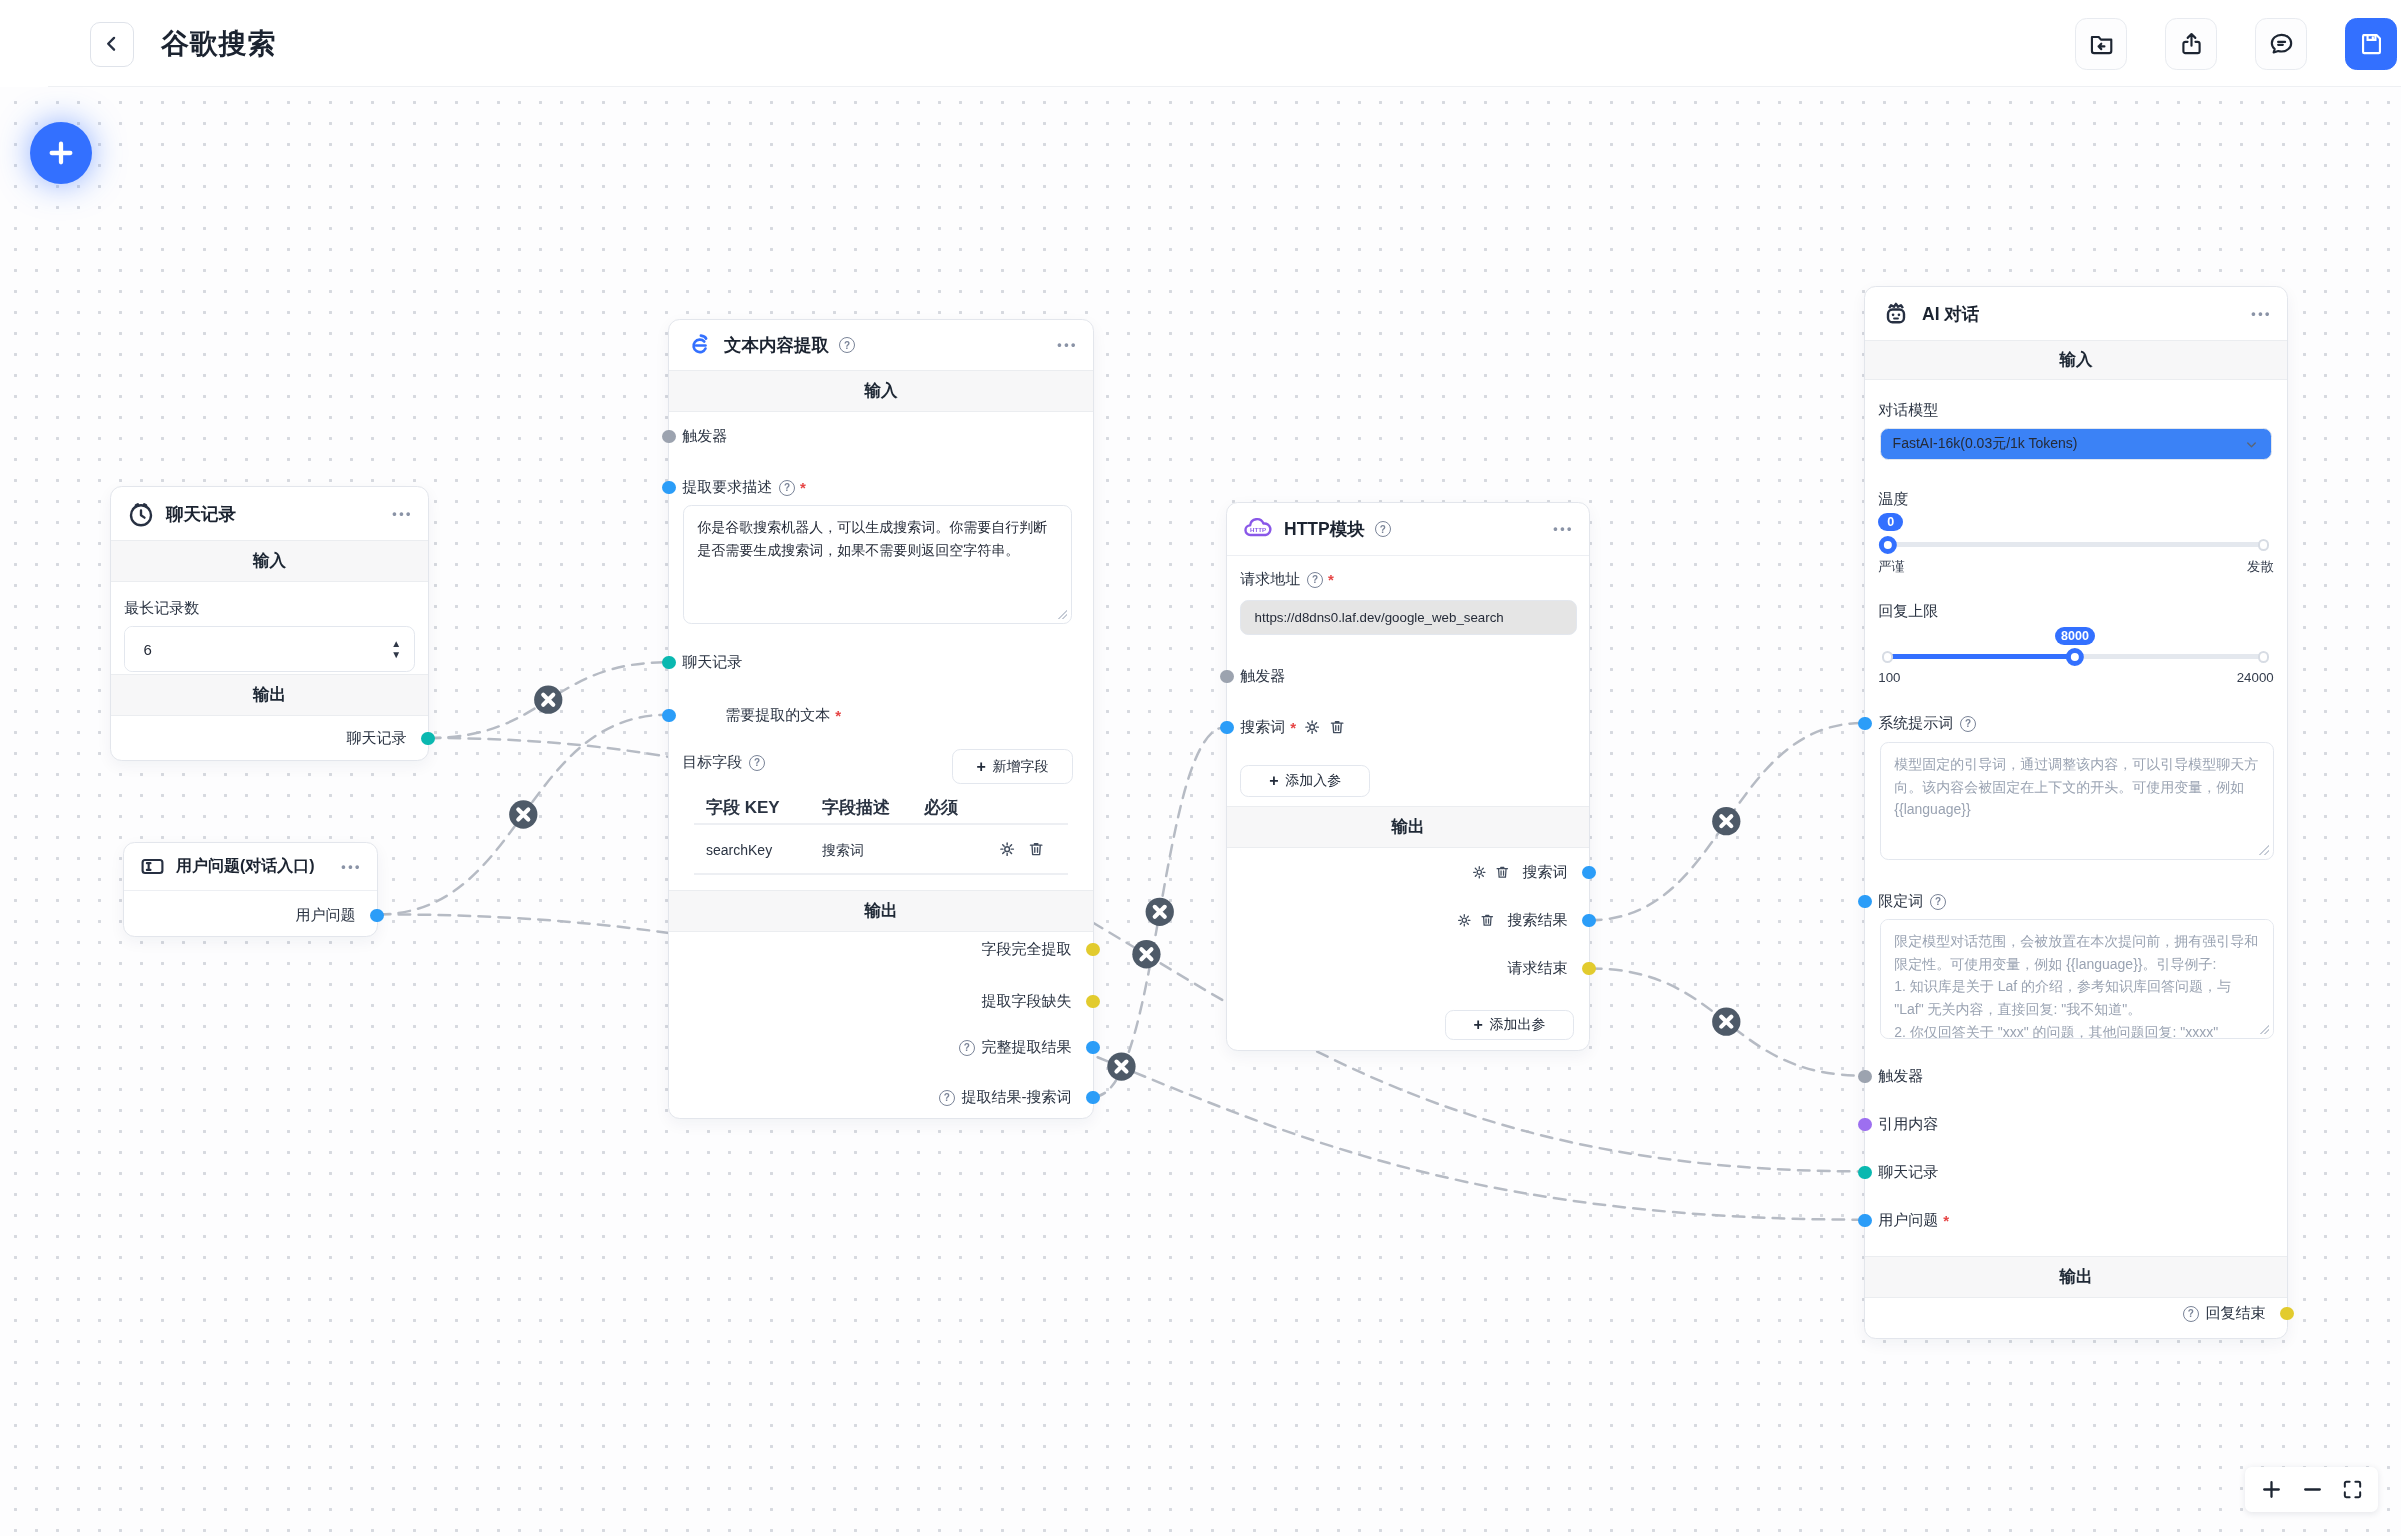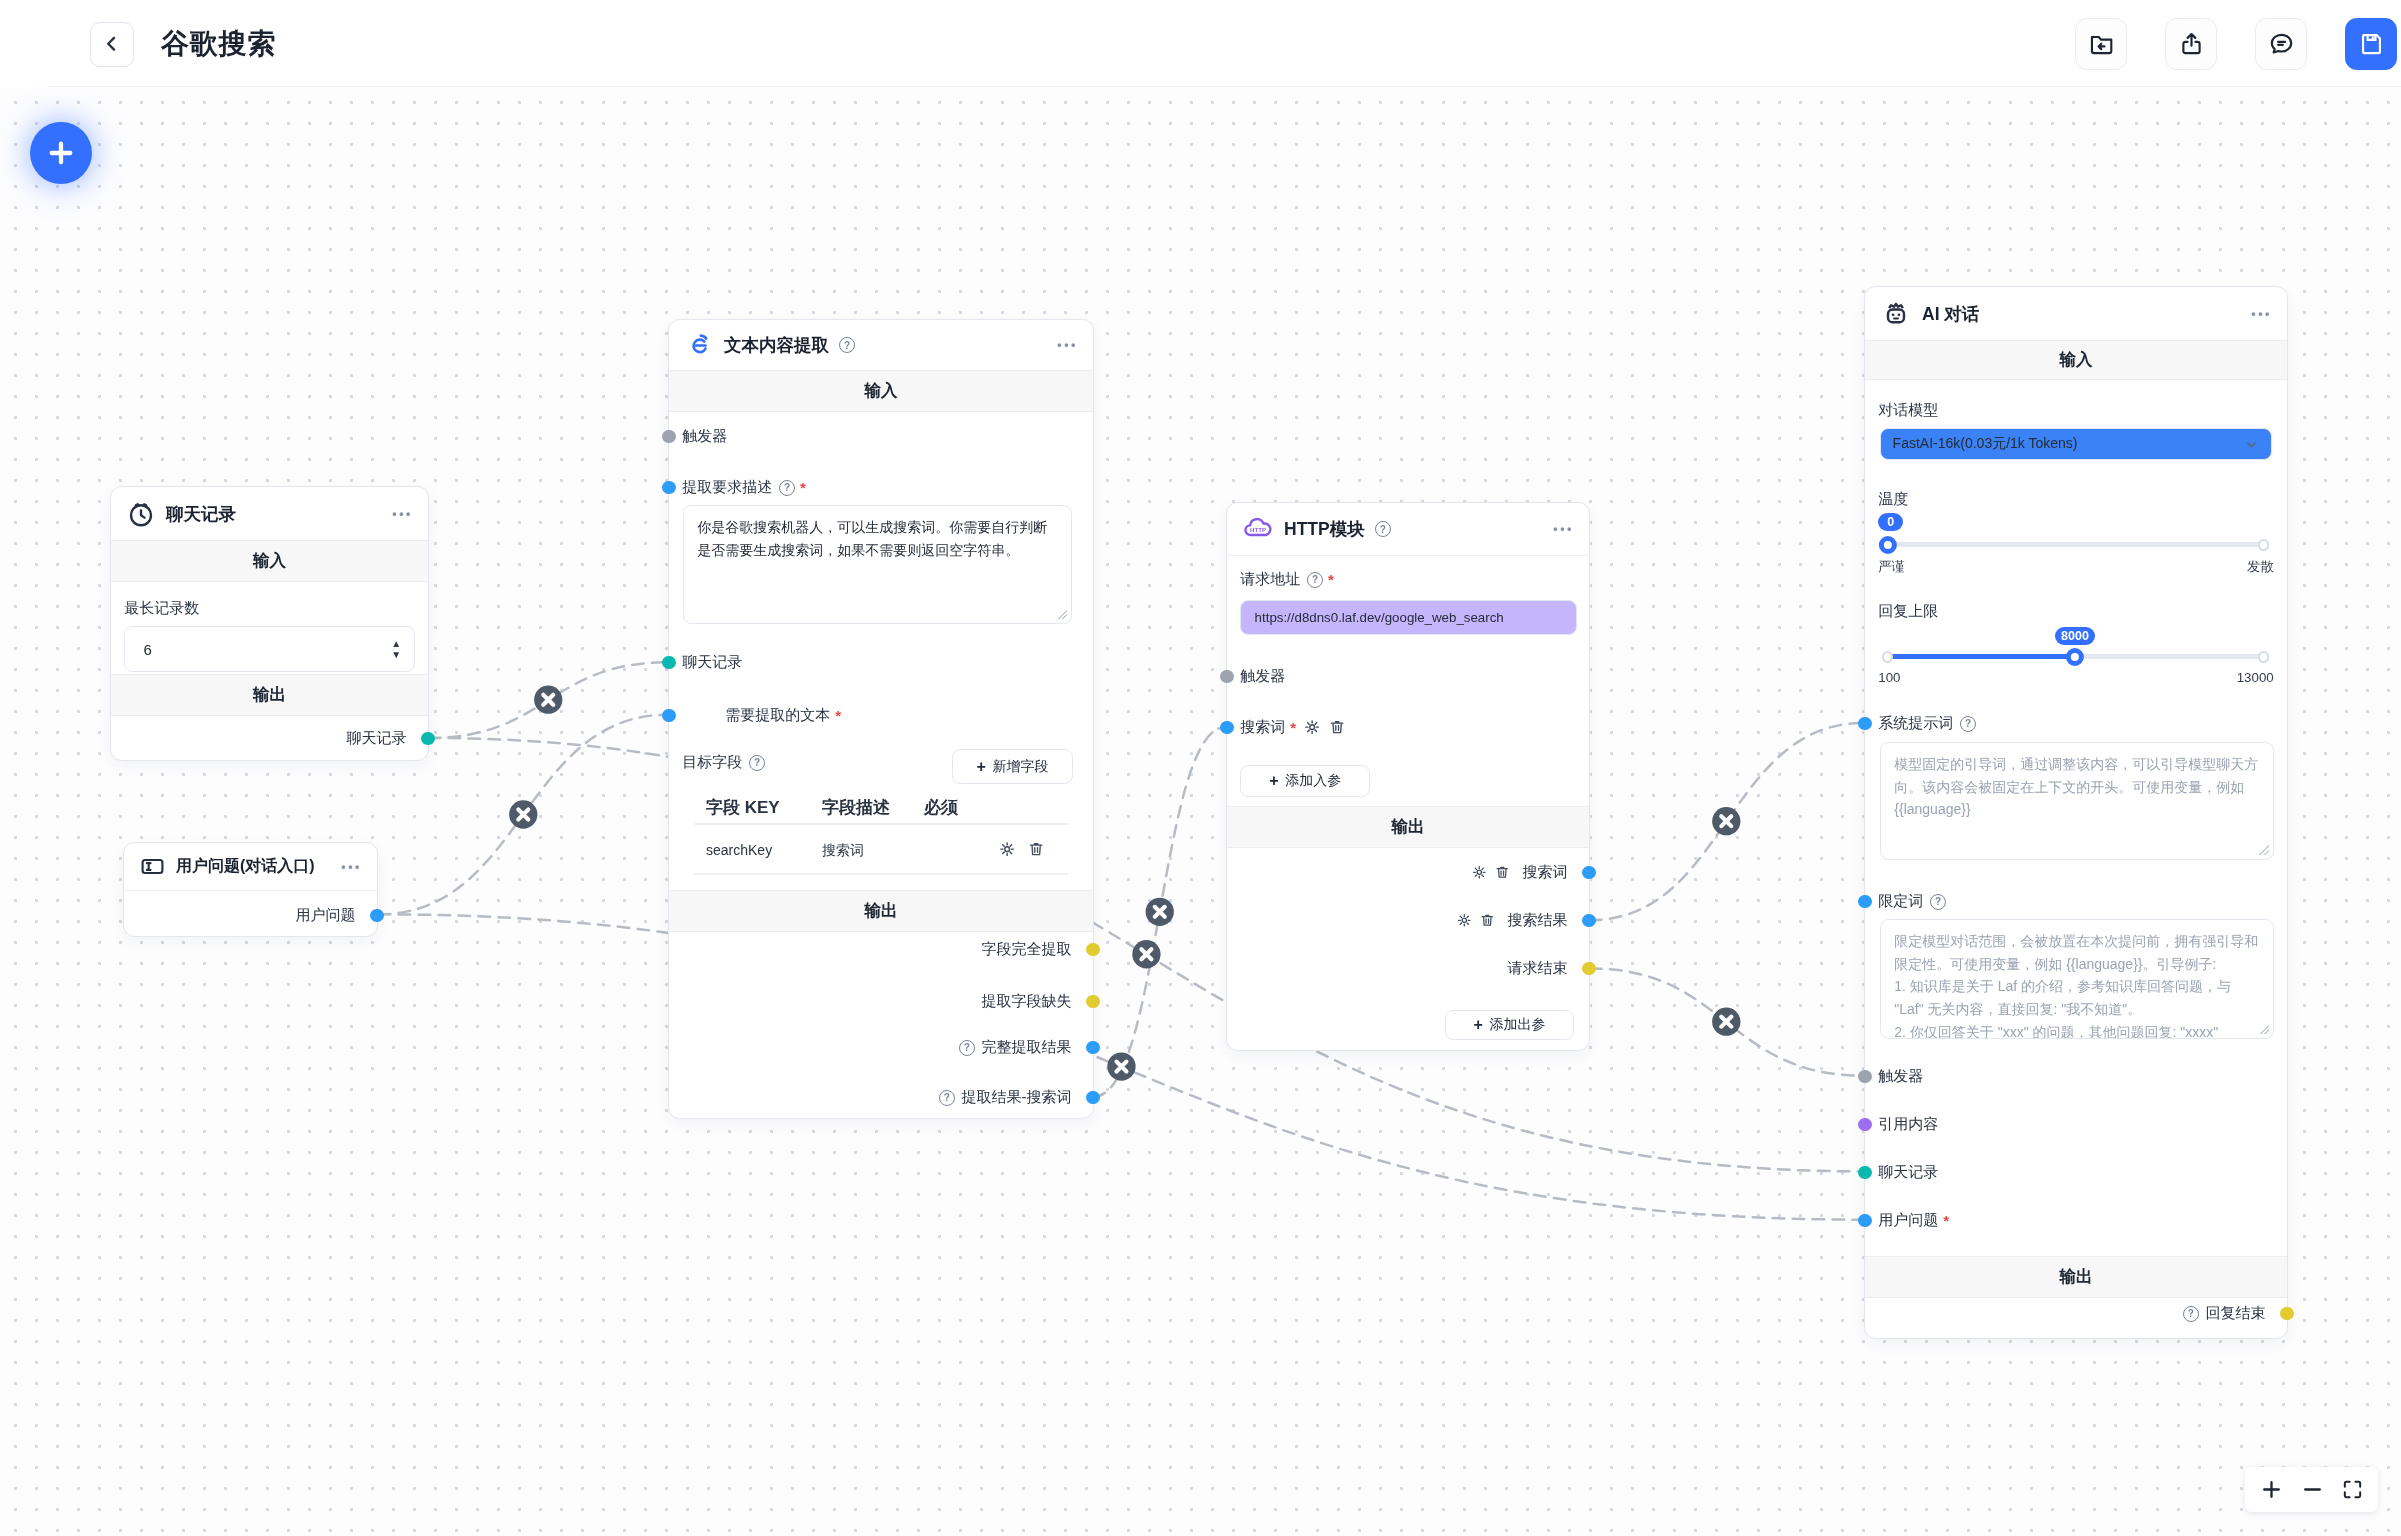--- a/index.html
+++ b/index.html
@@ -91,21 +91,21 @@
     width:100%;height:100%;box-sizing:border-box;border:1.7px solid #e3e7ee;border-radius:8.3px;
     padding:10px 13.3px;font-family:inherit;font-size:14px;line-height:1.62;color:#252b38;
     resize:none;outline:none;background:#fff;display:block;
   }
   .ta-wrap textarea::placeholder{color:#9aa3b2;}
   .ta-wrap::after{
     content:"";position:absolute;right:5px;bottom:5px;width:10px;height:10px;pointer-events:none;
     background:linear-gradient(135deg,transparent 0 50%,#c6ccd6 50% 60%,transparent 60% 72%,#c6ccd6 72% 82%,transparent 82%);
   }
   .text-input{
-    position:absolute;border:1.7px solid #e3e7ee;border-radius:8.3px;background:#c4b5fd;
+    position:absolute;border:1.7px solid #e3e7ee;border-radius:8.3px;background:#e5e5e5;
     font-family:inherit;font-size:13.3px;color:#252b38;padding:0 13.3px;outline:none;box-sizing:border-box;
   }
   .numwrap{
     position:absolute;border:1.7px solid #e3e7ee;border-radius:8.3px;background:#fff;
     display:flex;box-sizing:border-box;overflow:hidden;
   }
   .numwrap input{
     flex:1;border:0;outline:none;font-family:inherit;font-size:15px;color:#252b38;padding-left:18.3px;min-width:0;
   }
   .steps{width:35px;display:flex;flex-direction:column;align-items:center;justify-content:center;gap:0.8px;}
@@ -472,21 +472,21 @@
       </div>
     <div class="vbadge" style="left:190px;top:340px;width:40px;height:18.3px;">8000</div>
     <div class="slider" style="left:22.5px;top:364px;width:376px;">
       <div class="track"></div>
       <div class="fill" style="width:187px;"></div>
       <div class="ring" style="left:-5.8px;"></div>
       <div class="ring" style="right:-5.8px;"></div>
       <div class="thumb" style="left:187px;"></div>
     </div>
     <span class="mini" style="left:13.3px;top:383px;">100</span>
-    <span class="mini" style="right:13.3px;top:383px;">13000</span>
+    <span class="mini" style="right:13.3px;top:383px;">24000</span>
     <div class="crow" style="top:420px;">
       <span>系统提示词</span>
       <span class="qmark">?</span>
     </div>
     <div class="ta-wrap" style="left:15px;top:455px;width:394px;height:118px;">
       <textarea placeholder="模型固定的引导词，通过调整该内容，可以引导模型聊天方向。该内容会被固定在上下文的开头。可使用变量，例如 {{language}}" style=""></textarea>
     </div>
     <div class="crow" style="top:598px;">
       <span>限定词</span>
       <span class="qmark">?</span>

